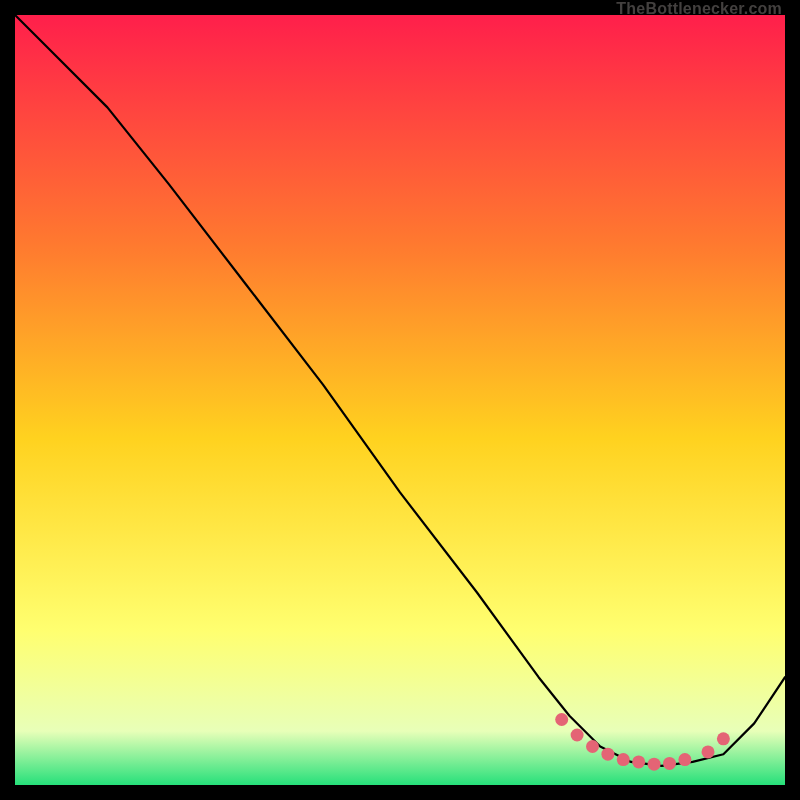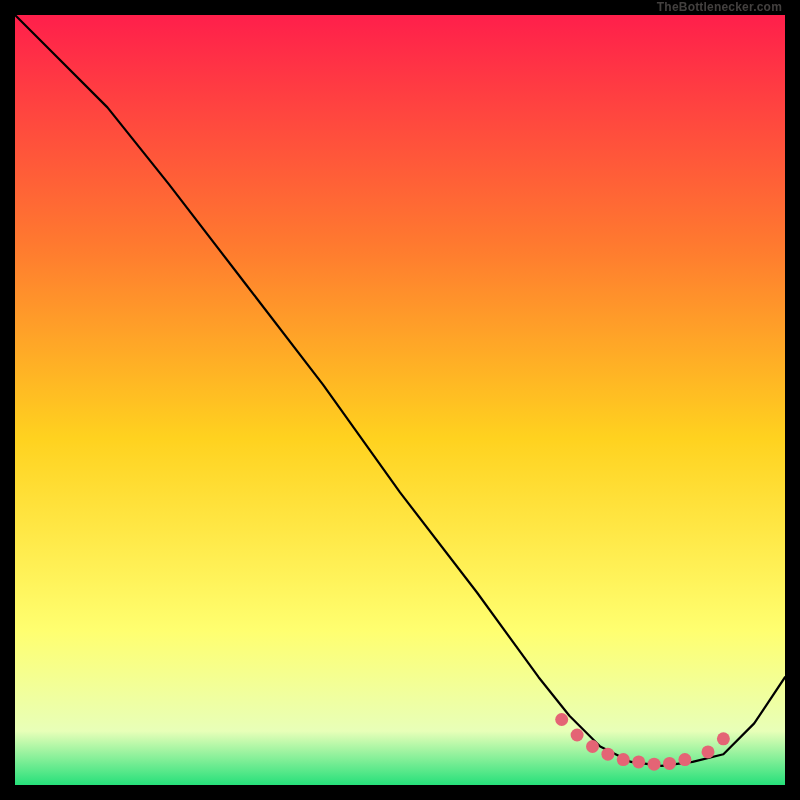--- a/index.html
+++ b/index.html
@@ -23,21 +23,21 @@
     position: absolute;
     left: 0;
     top: 0;
     width: 770px;
     height: 770px;
   }
   .watermark {
     position: absolute;
     top: 0px;
     right: 18px;
-    font-size: 12px;
+    font-size: 16px;
     font-weight: 600;
     color: #43403f;
     letter-spacing: 0.2px;
   }
 </style>
 </head>
 <body>
 
 <div class="frame">
   <svg class="plot" viewBox="0 0 770 770" preserveAspectRatio="none">

